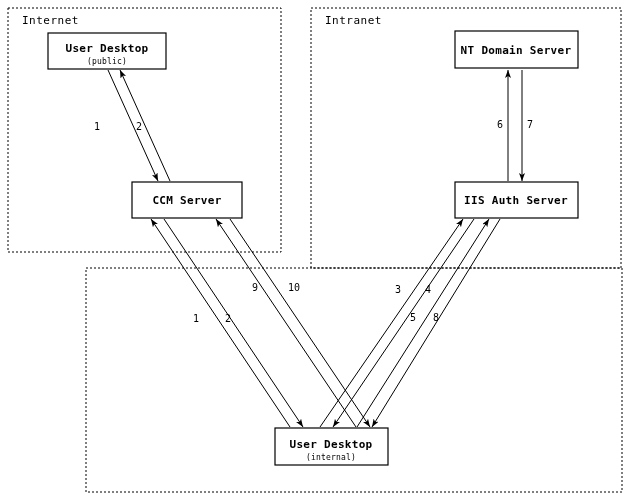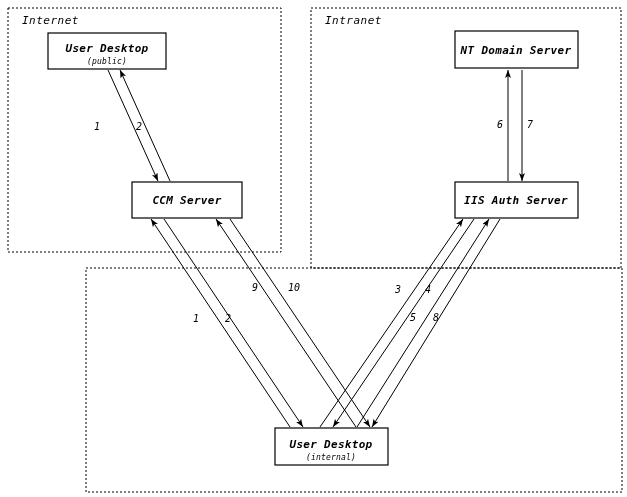--- a/index.html
+++ b/index.html
@@ -9,21 +9,20 @@
   }
   body {
     font-family: "DejaVu Sans Mono", "Liberation Mono", monospace;
   }
   #canvas {
     position: relative;
     width: 627px;
     height: 497px;
     background: #ffffff;
     overflow: hidden;
-    font-style: italic;
   }
   #canvas svg {
     position: absolute;
     left: 0;
     top: 0;
   }
   .zone-label {
     font-family: "DejaVu Sans Mono", "Liberation Mono", monospace;
     font-size: 11px;
     fill: #000000;

